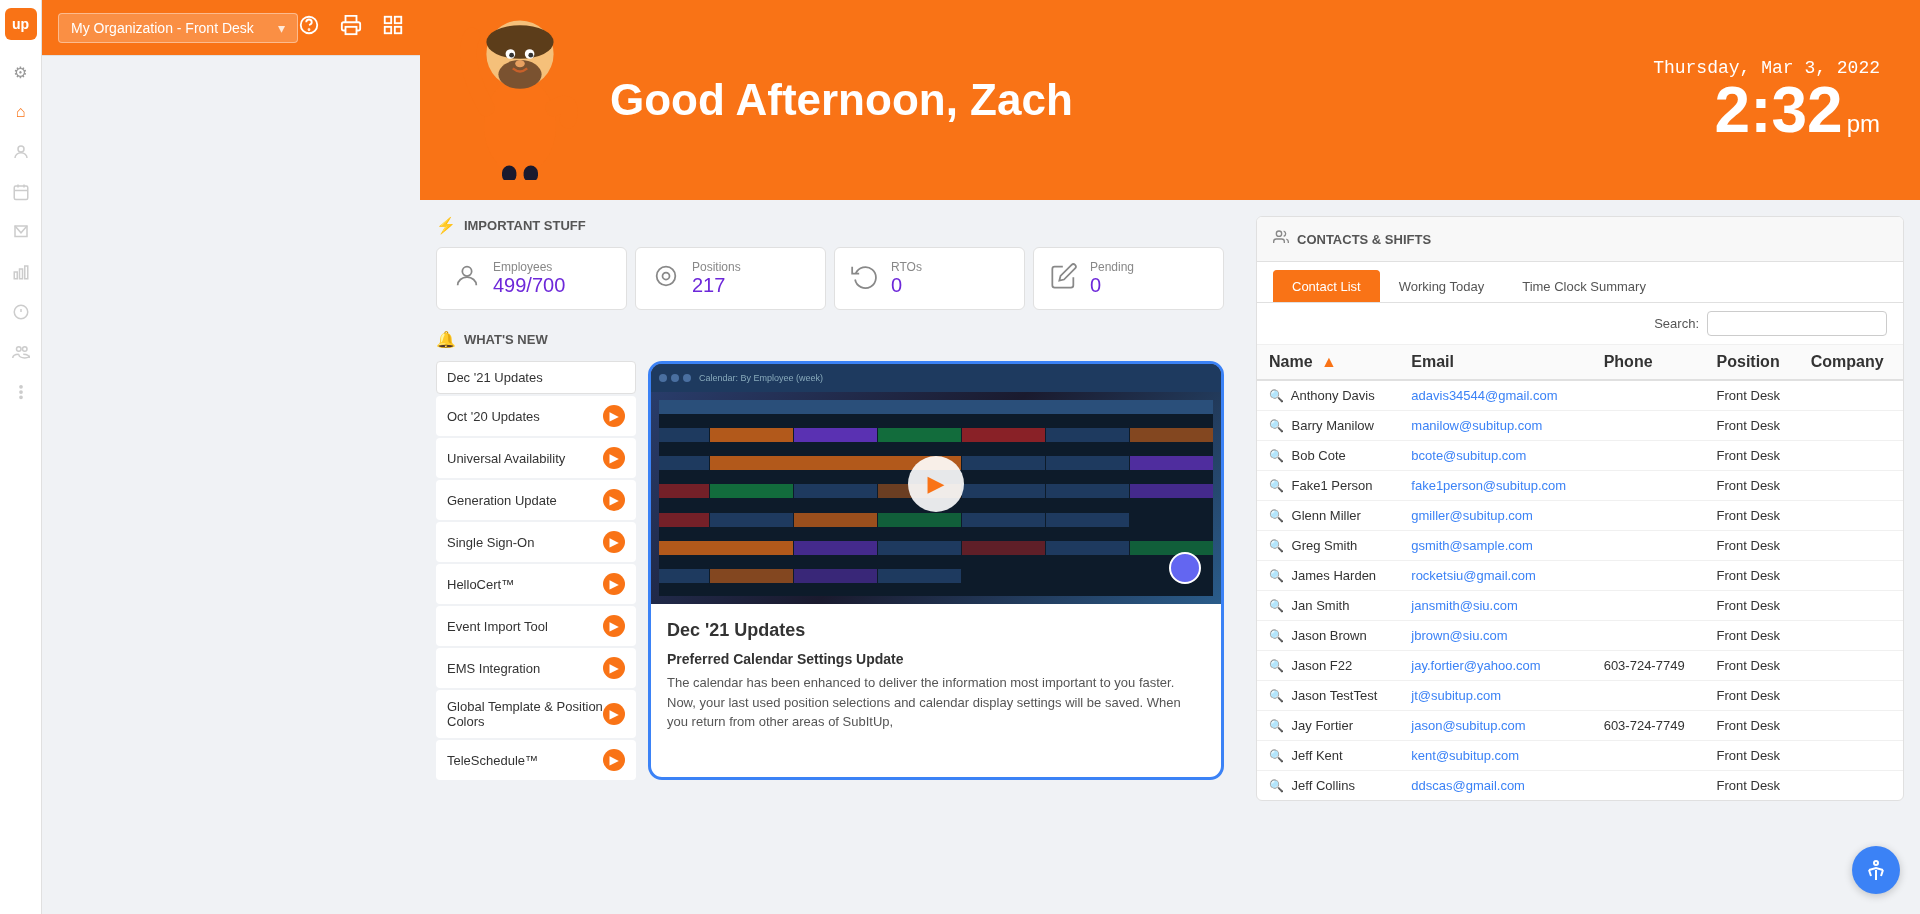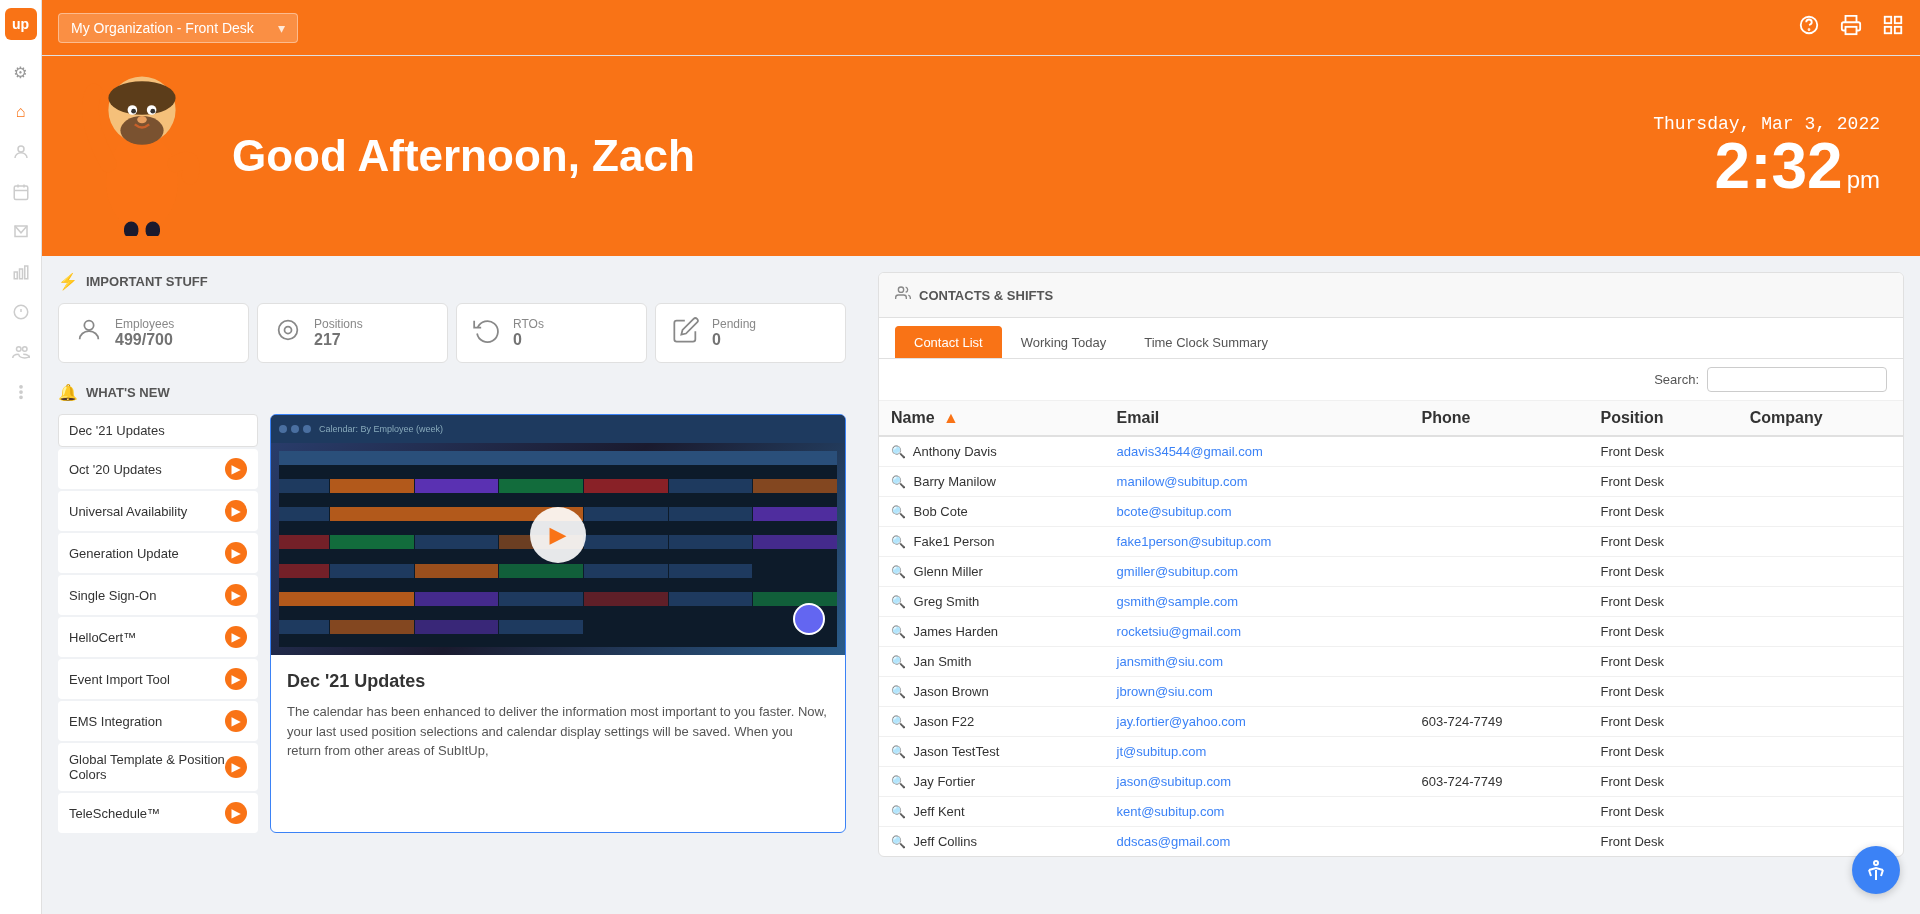--- a/index.html
+++ b/index.html
@@ -33,21 +33,21 @@
       border-radius: 6px;
       margin: 2px 0;
       font-size: 16px;
     }
     .sidebar-icon.active { color: #f97316; }
 
     
     .main-content {
       flex: 1;
       display: flex;
-      flex-direction: column;
+      flex-direction: row;
       overflow: hidden;
     }
 
     
     .topbar {
       background: #fff;
       height: 56px;
       display: flex;
       align-items: center;
       padding: 0 16px;
@@ -140,21 +140,21 @@
       flex: 1;
       background: #fff;
       border: 1px solid #e0e0e0;
       border-radius: 6px;
       padding: 12px 16px;
       display: flex; align-items: center; gap: 12px;
     }
     .stat-icon { font-size: 22px; color: #888; }
     .stat-info { display: flex; flex-direction: column; }
     .stat-label { font-size: 12px; color: #888; }
-    .stat-value { font-size: 16px; font-weight: 700; color: #737373; }
+    .stat-value { font-size: 20px; font-weight: 400; color: #6d28d9; }
 
     
     .whats-new {
       display: flex; gap: 12px;
     }
     .news-list {
       width: 200px; flex-shrink: 0;
       display: flex; flex-direction: column; gap: 2px;
     }
     .news-item {
@@ -171,23 +171,23 @@
       width: 22px; height: 22px;
       background: #f97316;
       border-radius: 50%;
       display: flex; align-items: center; justify-content: center;
       color: #fff; font-size: 12px; flex-shrink: 0;
     }
 
     .news-preview {
       flex: 1;
       background: #fff;
-      border-radius: 6px;
+      border-radius: 14px;
       overflow: hidden;
-      border: 1px solid #3b82f6;
+      border: 3px solid #3b82f6;
     }
     .video-thumb {
       width: 100%; height: 240px;
       background: #1a1a2e;
       position: relative;
       display: flex; align-items: center; justify-content: center;
       overflow: hidden;
     }
     .video-screenshot {
       width: 100%; height: 100%;
@@ -625,20 +625,21 @@
                     <div style="background:#7c3aed;opacity:0.4;height:14px;"></div>
                     <div style="background:#1e3a5f;height:14px;"></div>
                   </div>
                 </div>
               </div>
               <div class="play-btn">▶</div>
               <div class="cursor-indicator"></div>
             </div>
             <div class="news-content">
               <div class="news-title">Dec '21 Updates</div>
+              <div class="news-subtitle">Preferred Calendar Settings Update</div>
               <div class="news-body">The calendar has been enhanced to deliver the information most important to you faster. Now, your last used position selections and calendar display settings will be saved. When you return from other areas of SubItUp,</div>
             </div>
           </div>
         </div>
       </div>
 
       <div class="right-panel scrollbar-thin">
         <div class="contacts-section">
           <div class="contacts-header">
             <span class="contacts-icon">

